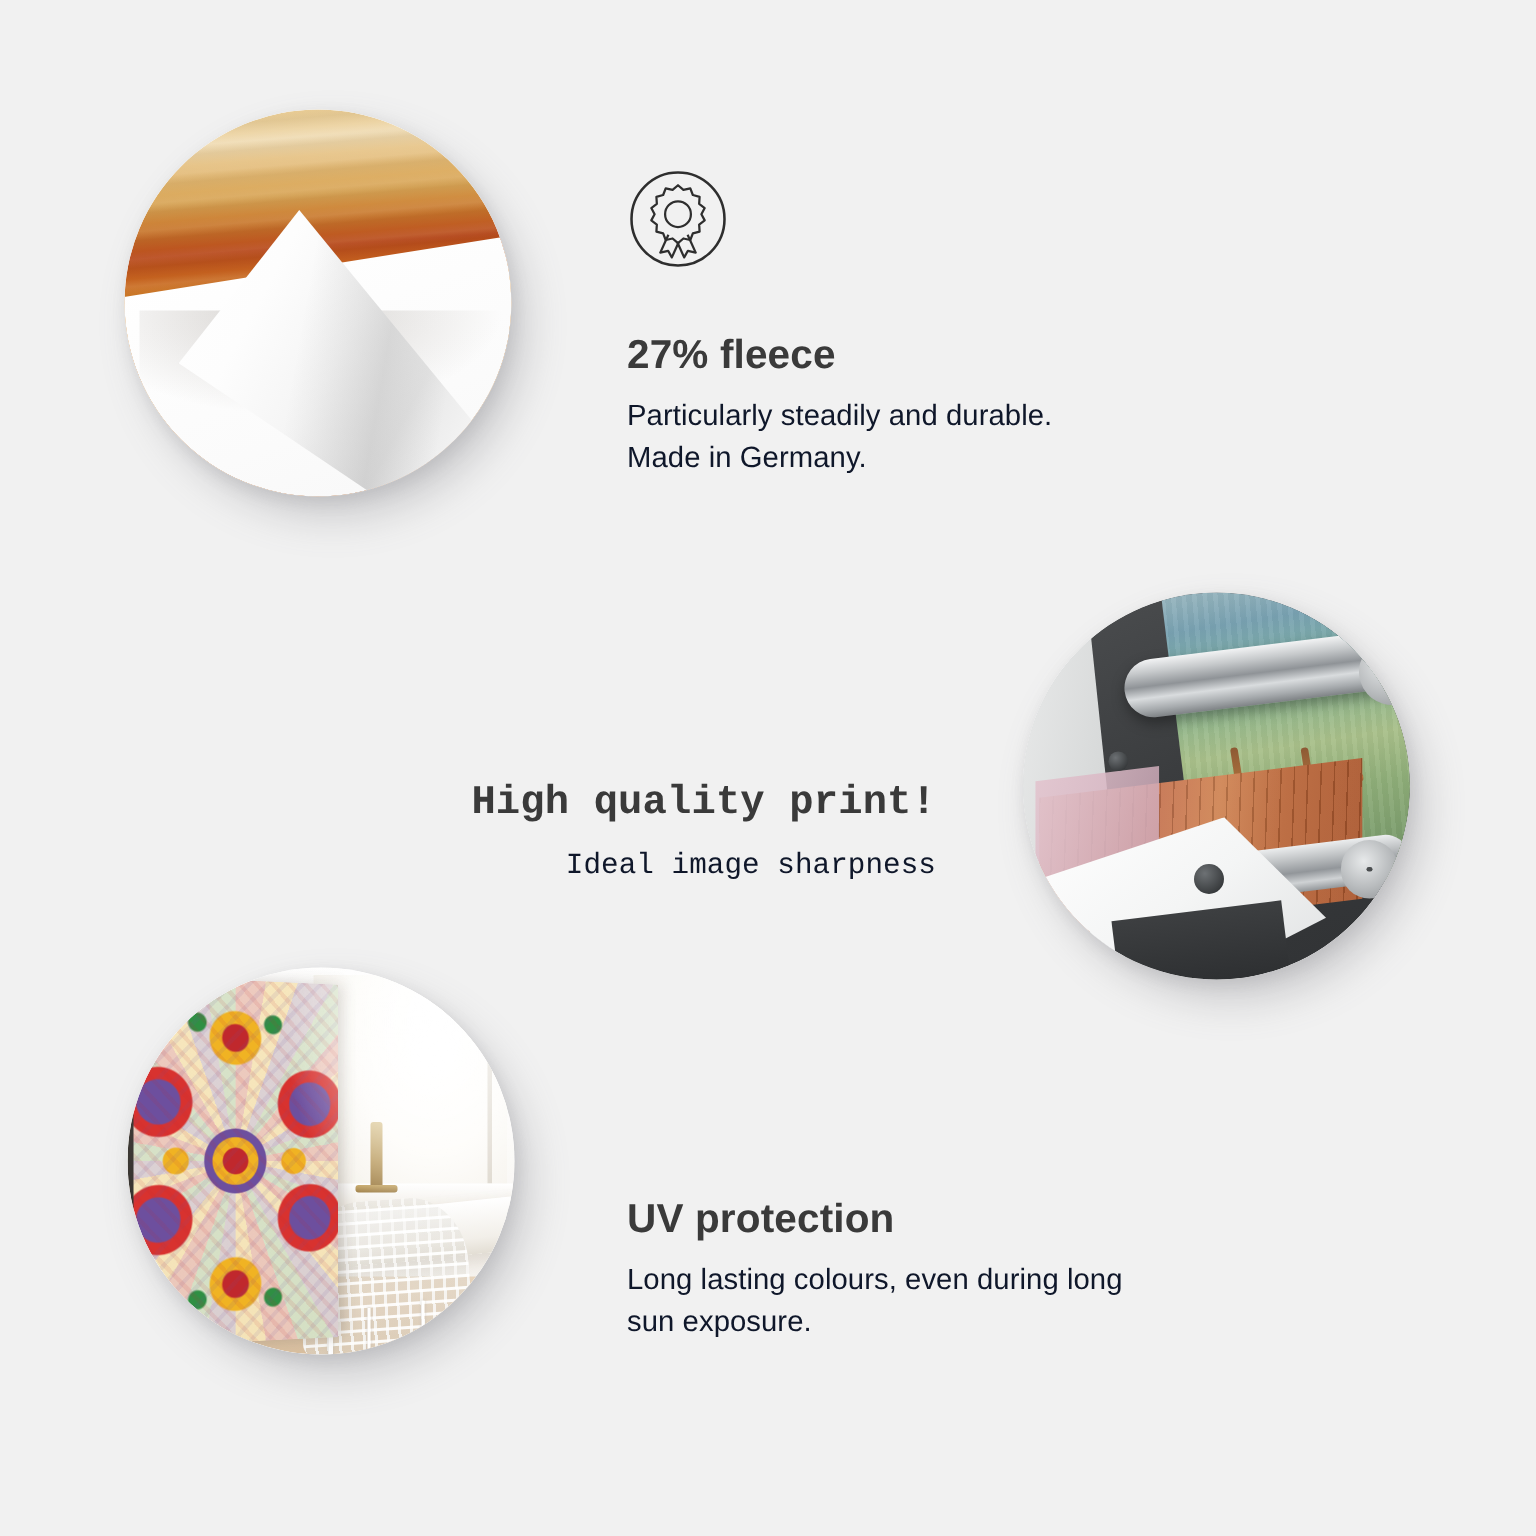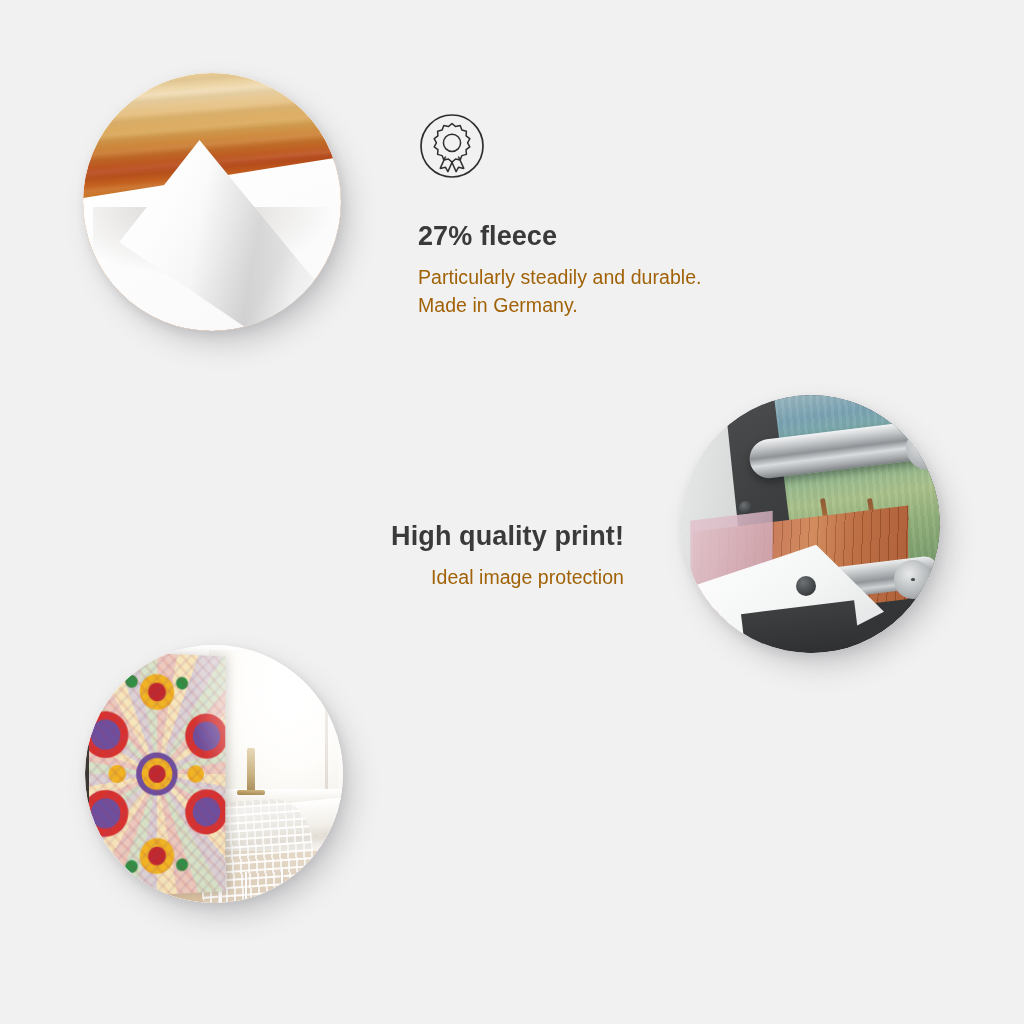--- a/index.html
+++ b/index.html
@@ -317,28 +317,28 @@
   .heading {
     font-size: 27px;
     font-weight: bold;
     color: #3a3a3a;
     letter-spacing: 0.1px;
     margin: 0 0 11px 0;
     line-height: 1.1;
   }
   .body-line {
     font-size: 19.5px;
-    color: #a16207;
+    color: #0f172a;
     line-height: 1.45;
     margin: 0;
     letter-spacing: 0.05px;
   }
 
   #block-fleece   { left: 418px; top: 222px; text-align: left; }
-  #block-print    { left: 224px; top: 522px; width: 400px; text-align: right; }
+  #block-print    { left: 224px; top: 522px; width: 400px; text-align: right; font-family: Liberation Mono, monospace; }
   #block-uv       { left: 418px; top: 798px; text-align: left; }
 
   #icon-fleece   { left: 418px; top: 112px; }
   #icon-print    { left: 553px; top: 423px; }
   #icon-uv       { left: 420px; top: 692px; }
 </style>
 </head>
 <body>
 
 <div class="stage">
@@ -387,21 +387,21 @@
       <div class="pr-output"></div>
       <div class="pr-knob"></div>
       <div class="pr-knob small"></div>
       <div class="pr-dark-foot"></div>
     </div>
   </div>
 
 
   <div class="block" id="block-print">
     <h2 class="heading">High quality print!</h2>
-    <p class="body-line">Ideal image protection</p>
+    <p class="body-line">Ideal image sharpness</p>
   </div>
 
   <div class="bubble" id="bubble-interior">
     <div class="inner">
       <div class="int-room"></div>
       <div class="int-window"></div>
       <div class="int-win-frame"></div>
       <div class="int-win-sill"></div>
       <div class="int-candle"></div>
       <div class="int-floor"></div>
@@ -412,14 +412,19 @@
       <div class="int-chair-leg" style="left:76%;top:86%;"></div>
       <div class="int-panel">
         <div class="mandala"></div>
       </div>
       <div class="int-panel-edge"></div>
       <div class="int-glare"></div>
     </div>
   </div>
 
 
+  <div class="block" id="block-uv">
+    <h2 class="heading">UV protection</h2>
+    <p class="body-line">Long lasting colours, even during long</p>
+    <p class="body-line">sun exposure.</p>
+  </div>
 
 </div>
 
 </body></html>

